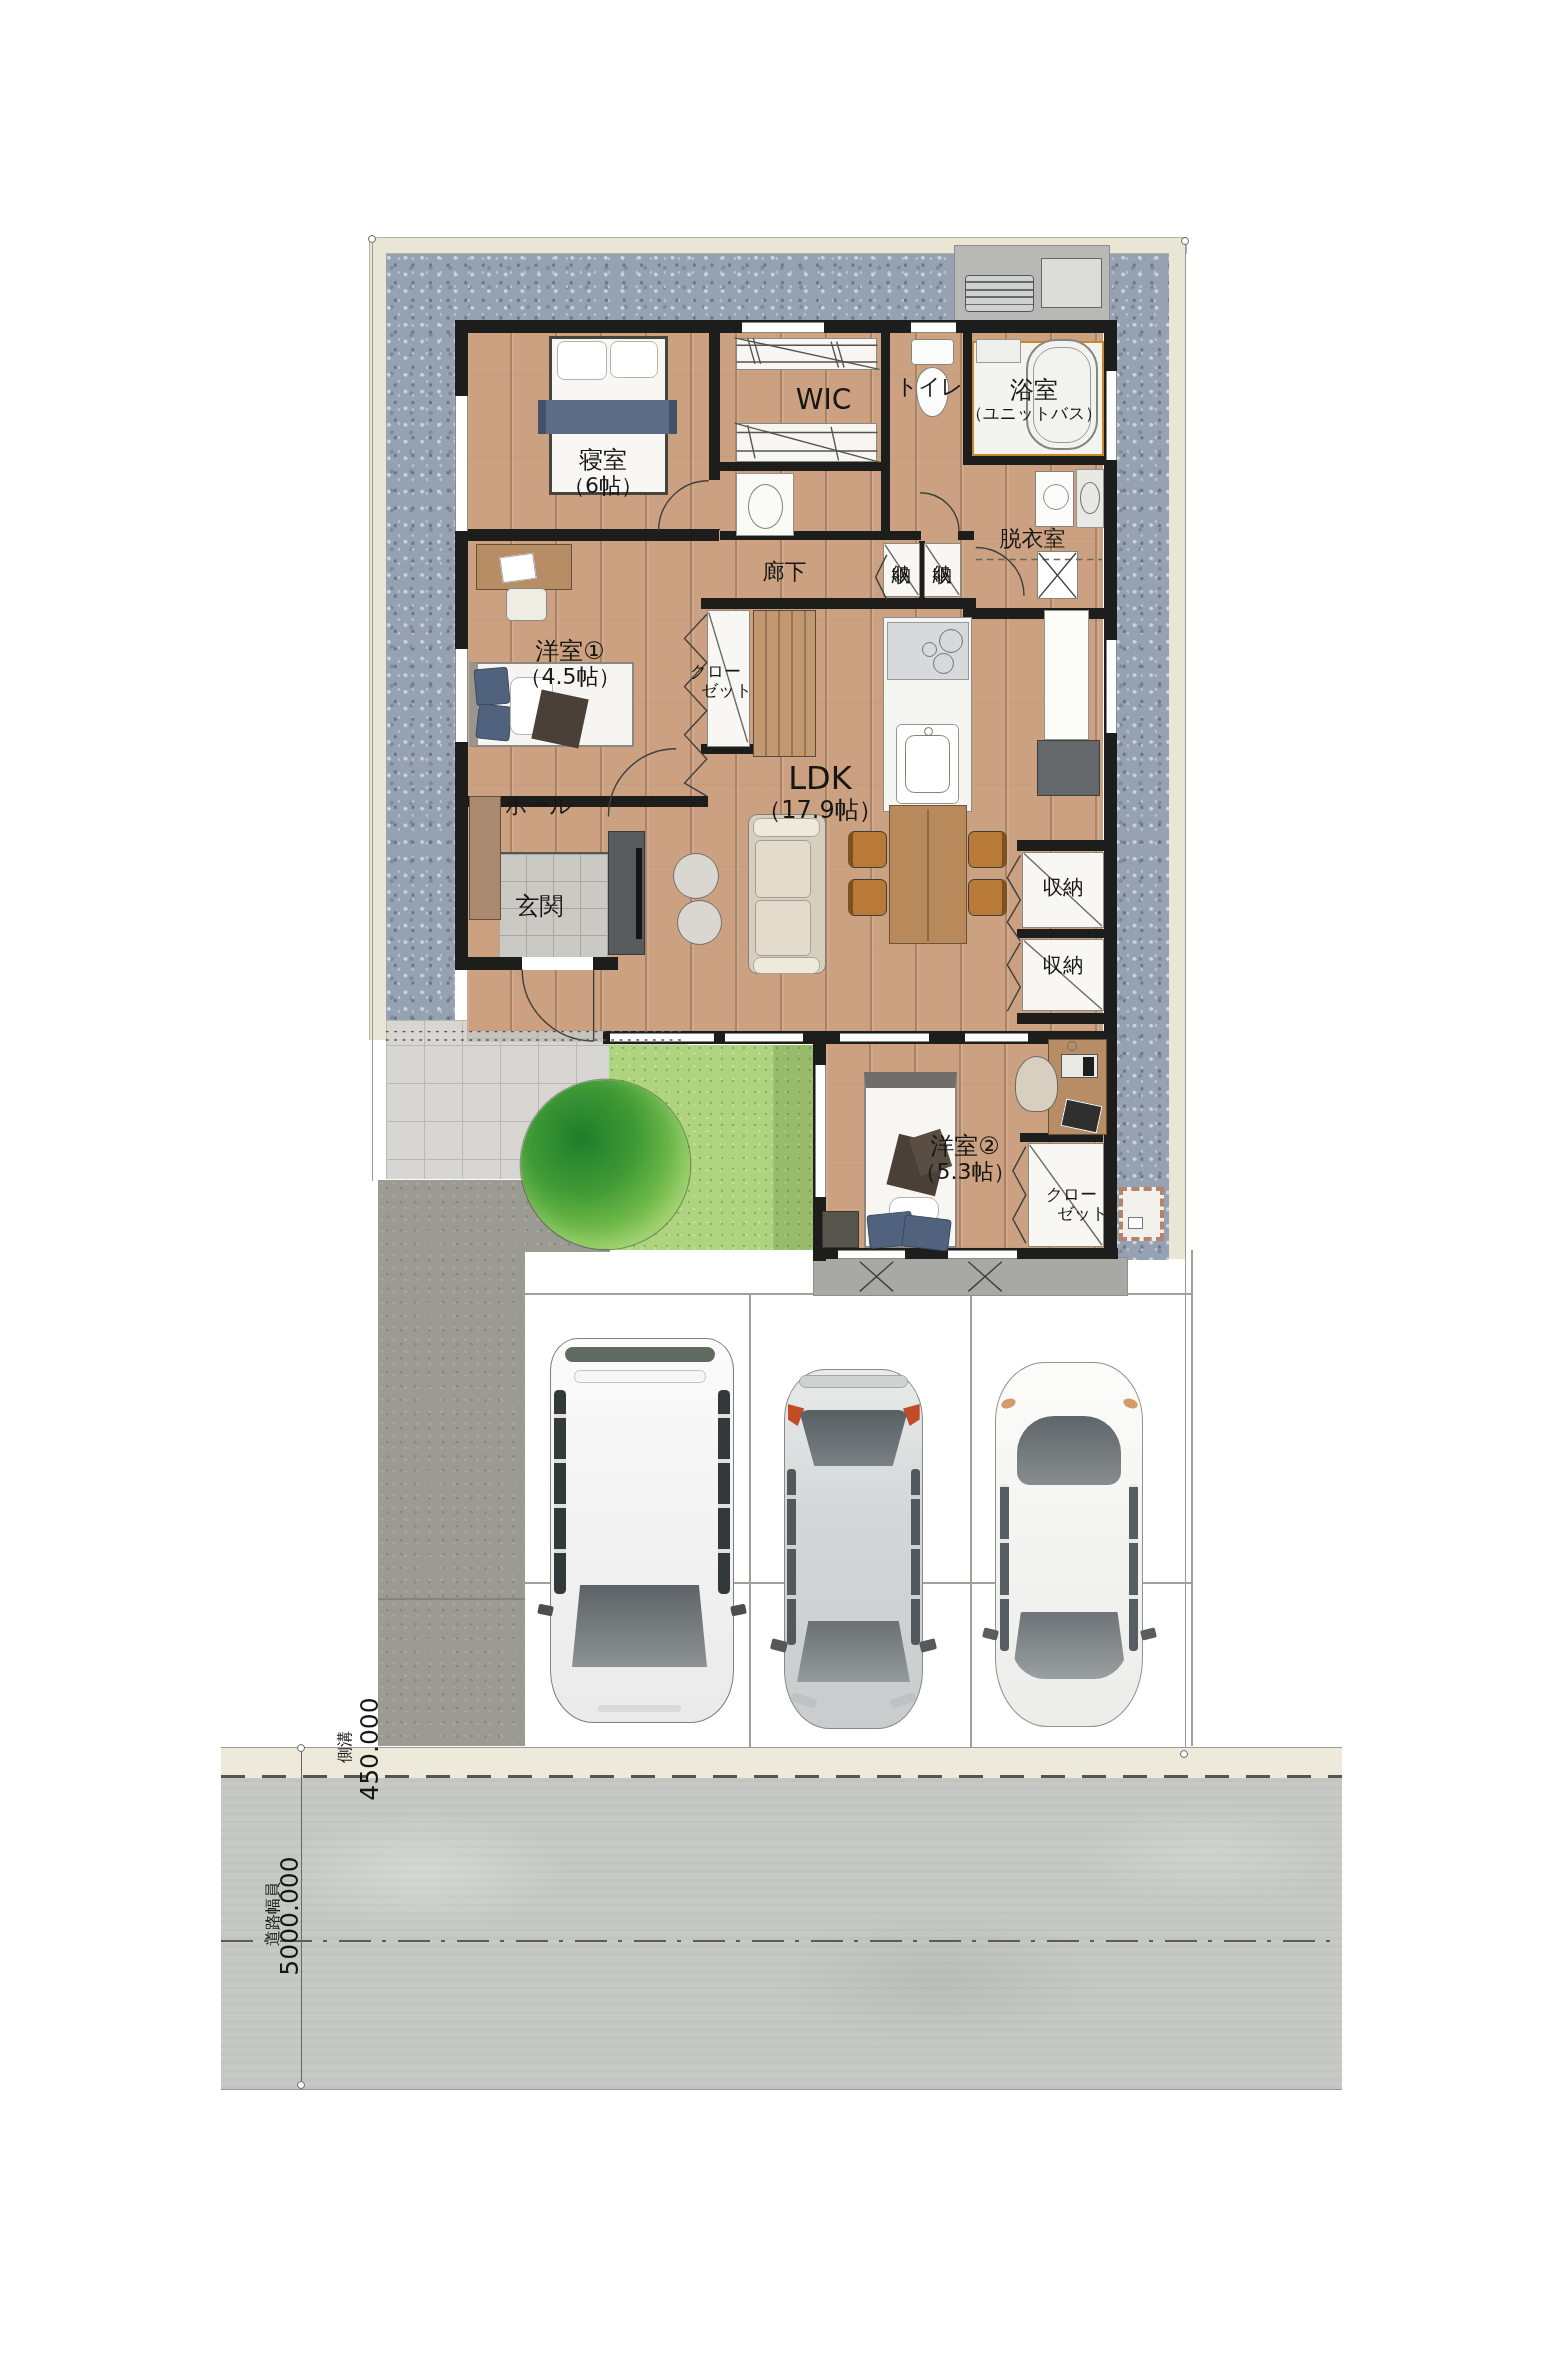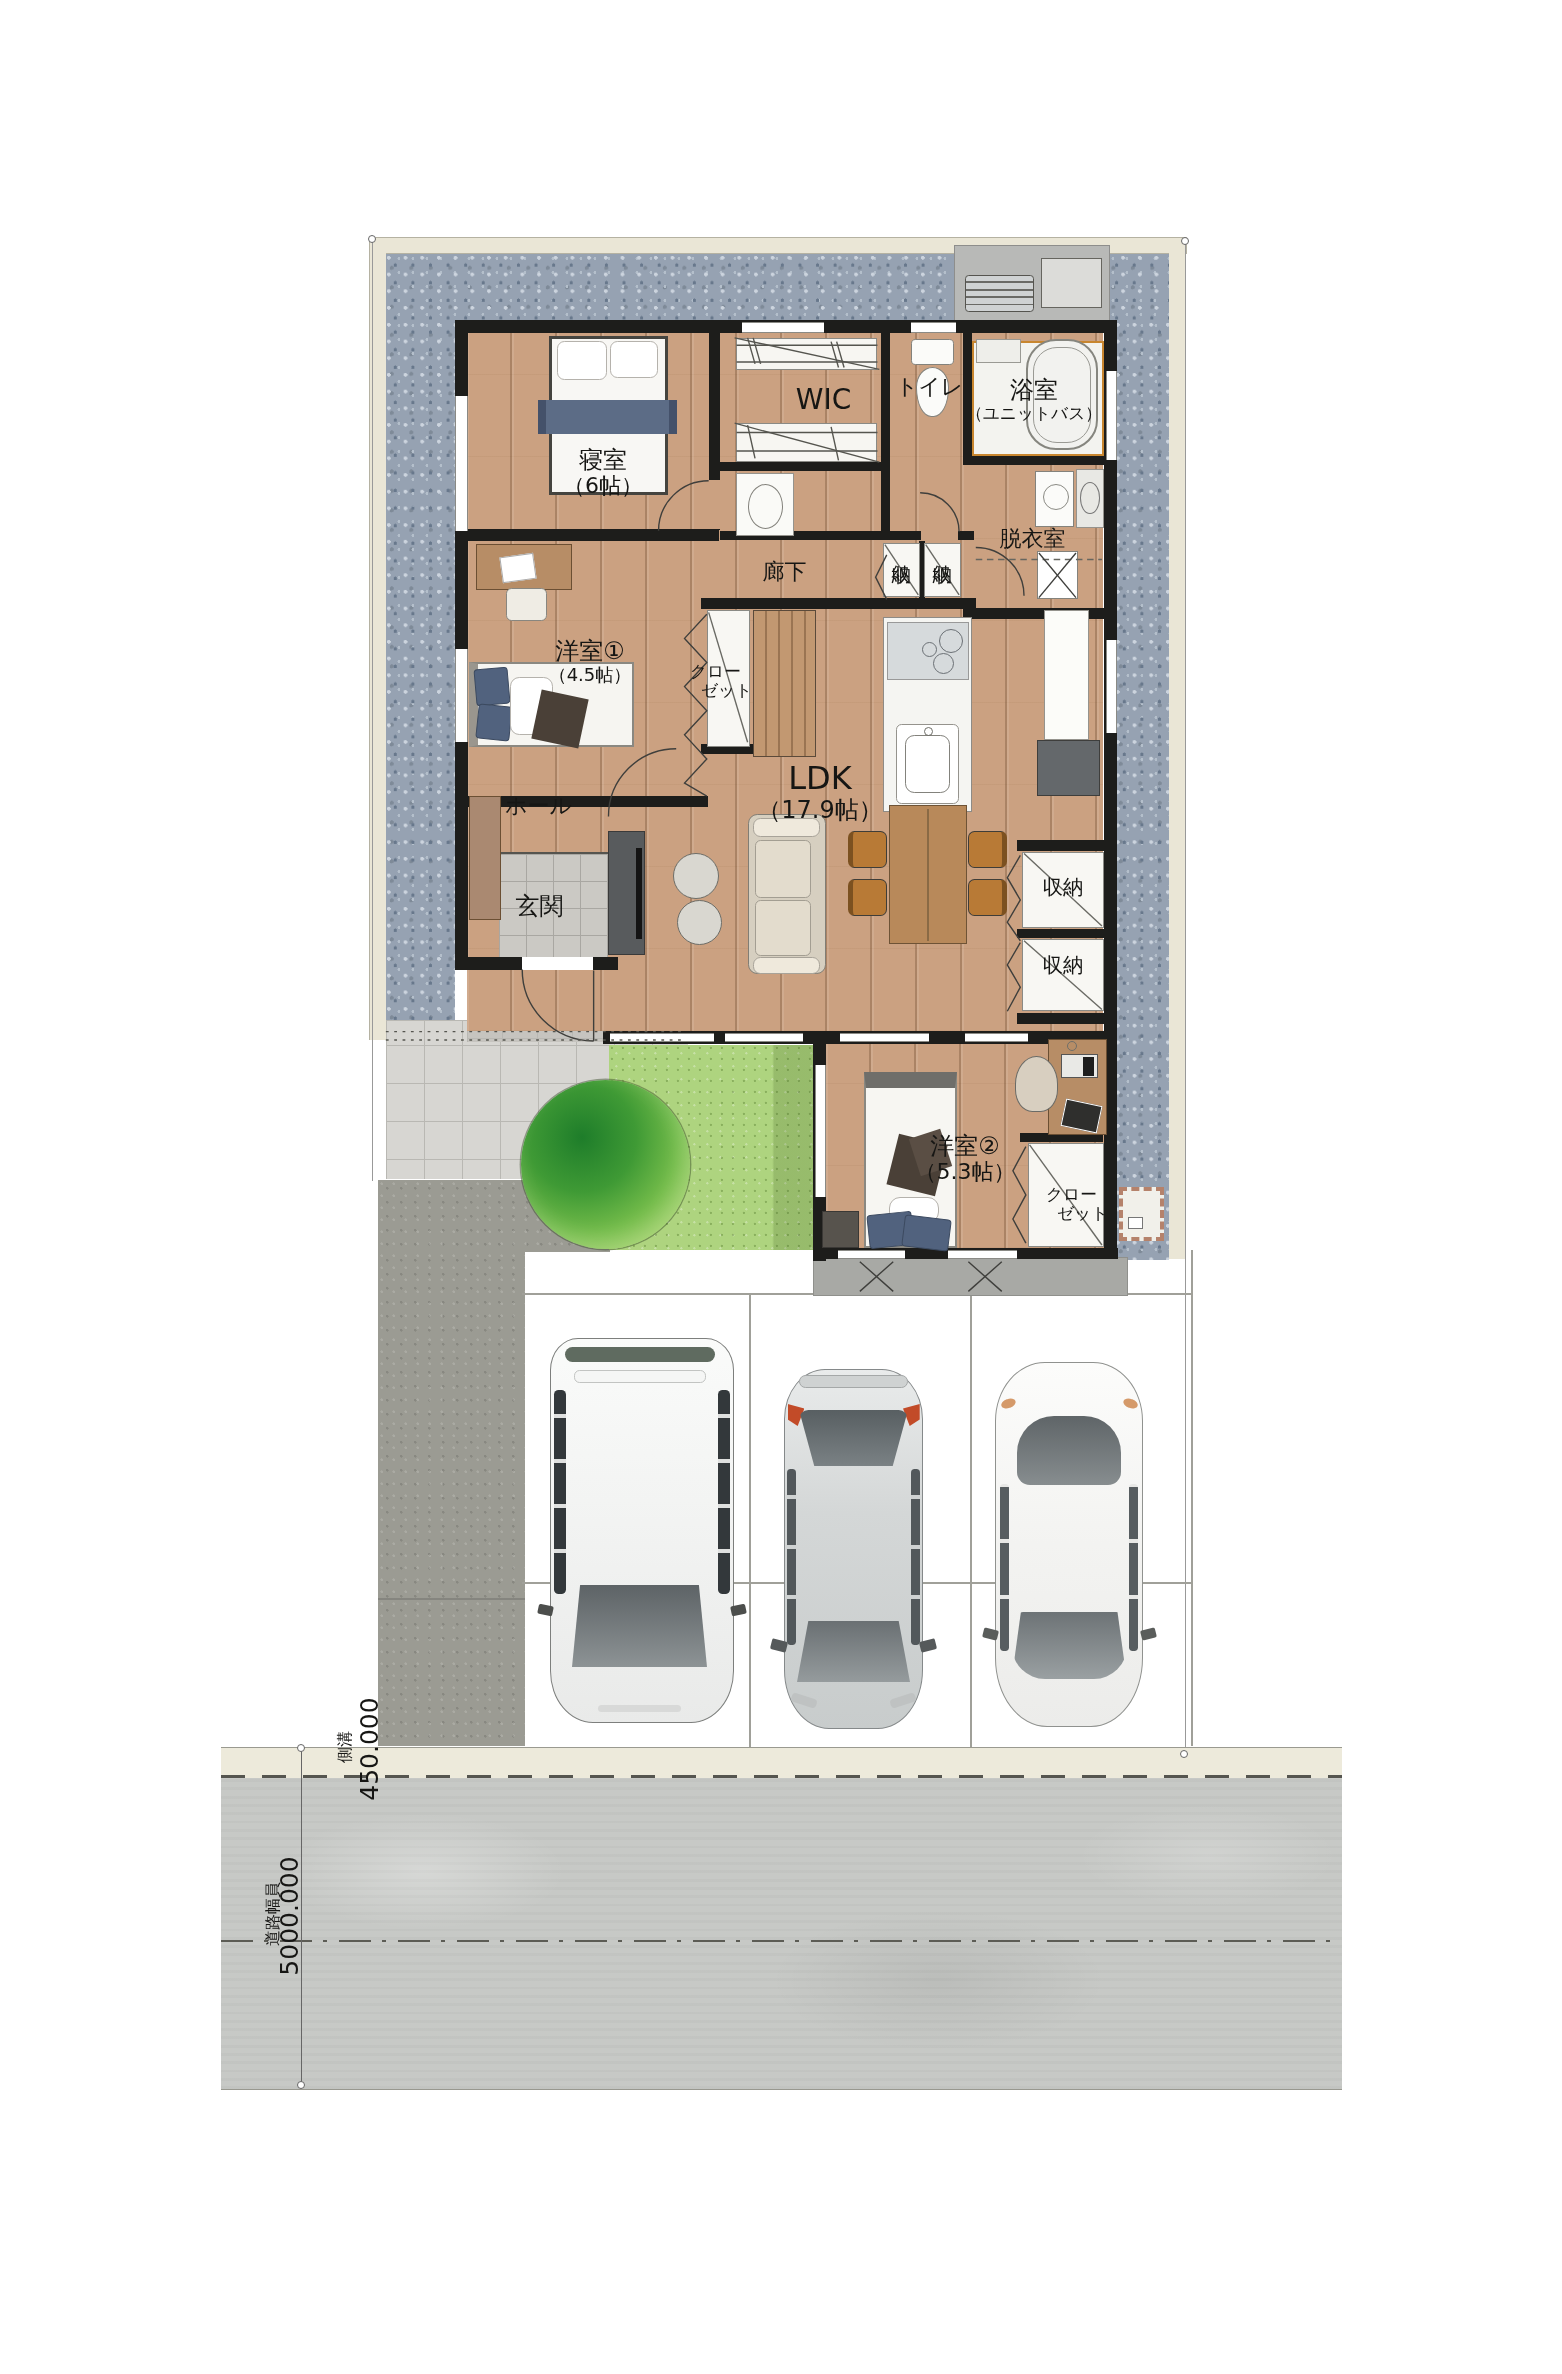--- a/index.html
+++ b/index.html
@@ -301,23 +301,23 @@
   <div class="lbl" style="left:777px;top:384px;width:93px;font-size:28px;">WIC</div>
   <div class="lbl" style="left:883px;top:375px;width:93px;font-size:22px;">トイレ</div>
   <div class="lbl" style="left:960px;top:377px;width:148px;font-size:24px;">
     <span>浴室</span>
       <span style="font-size:16.7px;">（ユニットバス）</span>
   </div>
   <div class="lbl" style="left:977px;top:527px;width:111px;font-size:22px;">脱衣室</div>
   <div class="lbl" style="left:738px;top:560px;width:93px;font-size:22px;">廊下</div>
   <div class="lbl vtxt" style="left:890px;top:549px;font-size:19.5px;">収納</div>
   <div class="lbl vtxt" style="left:931px;top:549px;font-size:19.5px;">収納</div>
-  <div class="lbl" style="left:516px;top:638px;width:148px;font-size:24px;">
+  <div class="lbl" style="left:496px;top:638px;width:148px;font-size:24px;">
     <span>洋室①</span>
-      <span style="font-size:18px;">（4.5帖）</span>
+      <span style="font-size:22px;">（4.5帖）</span>
   </div>
   <div class="lbl" style="left:690px;top:662px;width:65px;font-size:16.7px;text-align:left;">
     <span>クロー</span>
       <span style="padding-left:11px;">ゼット</span>
   </div>
   <div class="lbl" style="left:492px;top:794px;width:93px;font-size:22px;">ホール</div>
   <div class="lbl" style="left:493px;top:893px;width:93px;font-size:24px;">玄関</div>
   <div class="lbl" style="left:746px;top:761px;width:148px;font-size:32px;">
     <span>LDK</span>
       <span style="font-size:24px;">（17.9帖）</span>

